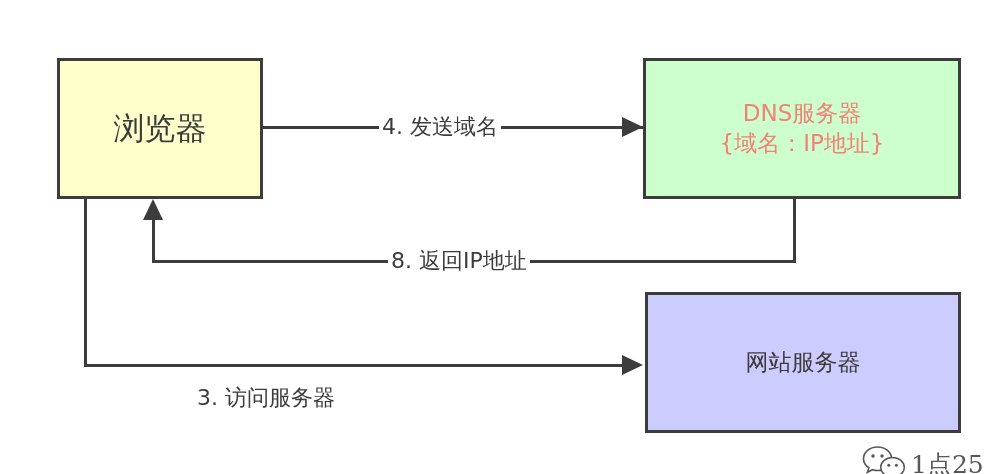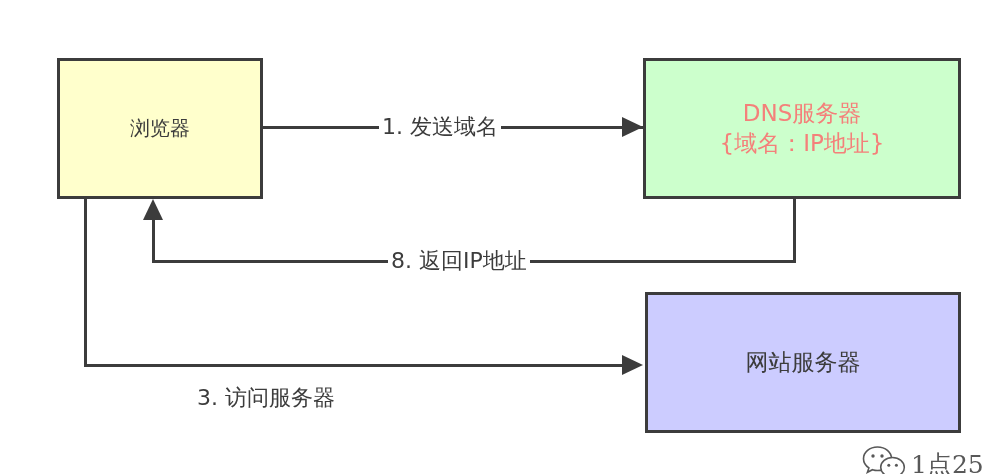--- a/index.html
+++ b/index.html
@@ -32,21 +32,21 @@
     white-space: nowrap;
   }
 
   
   #node-browser {
     left: 57px; top: 58px; width: 206px; height: 141px;
     background: #ffffcc;
   }
   #node-browser .node-label {
     color: #3c3c3c;
-    font-size: 20px;
+    font-size: 31px;
   }
 
   #node-dns {
     left: 643px; top: 58px; width: 318px; height: 141px;
     background: #ccffcc;
   }
   #node-dns .node-label {
     color: #f4807a;
     font-size: 23px;
   }
@@ -143,21 +143,21 @@
     <div class="node-label">DNS服务器</div>
     <div class="node-label">{域名：IP地址}</div>
   </div>
 
   <div class="node" id="node-web">
     <div class="node-label">网站服务器</div>
   </div>
 
   <div class="seg seg-h" id="edge1-line"></div>
   <div class="arrowhead arrow-right" id="edge1-arrow"></div>
-  <div class="edge-label" id="edge1-label">1. 发送域名</div>
+  <div class="edge-label" id="edge1-label">4. 发送域名</div>
 
   <div class="seg seg-v" id="edge2-v-right"></div>
   <div class="seg seg-h" id="edge2-h"></div>
   <div class="seg seg-v" id="edge2-v-left"></div>
   <div class="arrowhead arrow-up" id="edge2-arrow"></div>
   <div class="edge-label" id="edge2-label">8. 返回IP地址</div>
 
   <div class="seg seg-v" id="edge3-v"></div>
   <div class="seg seg-h" id="edge3-h"></div>
   <div class="arrowhead arrow-right" id="edge3-arrow"></div>

